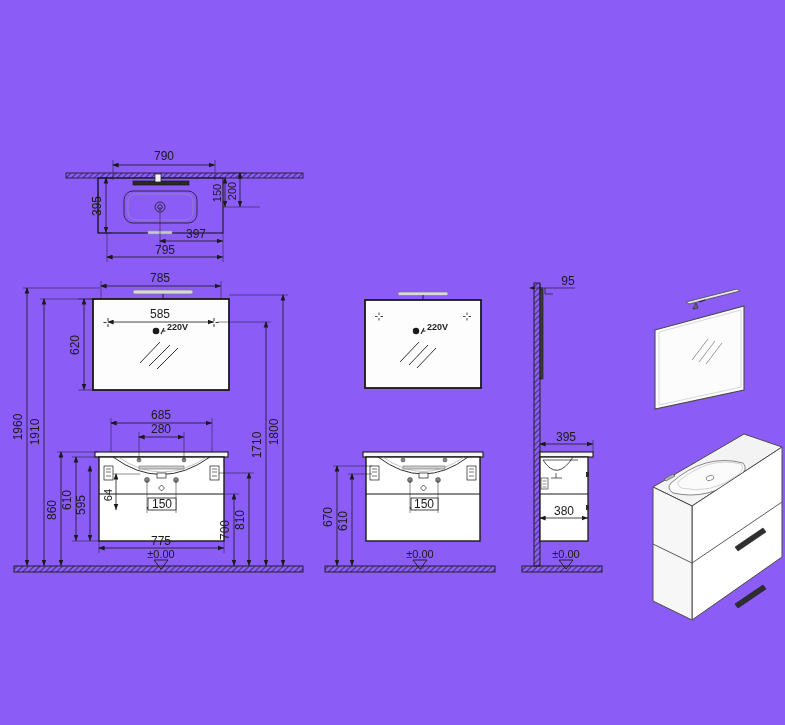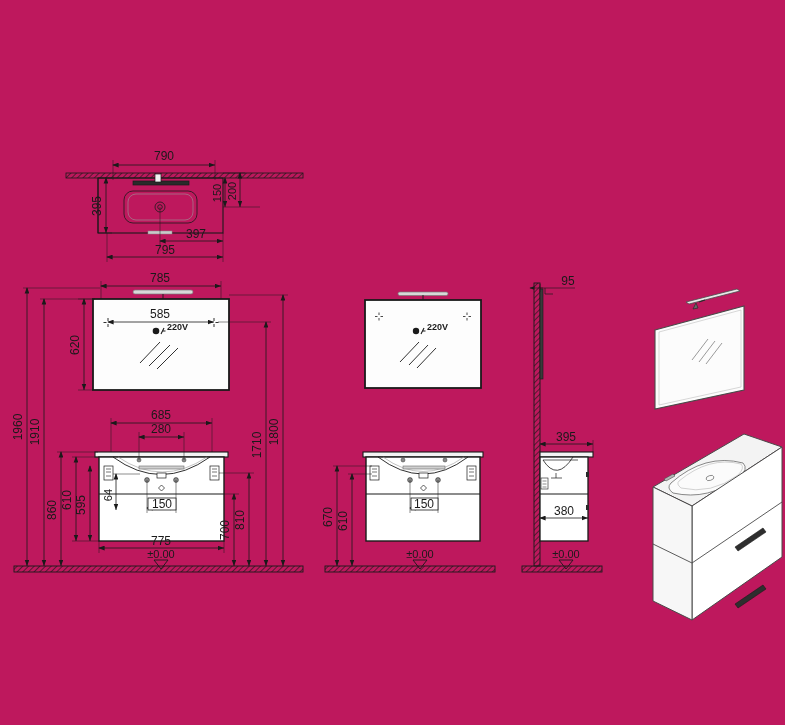--- a/index.html
+++ b/index.html
@@ -1,17 +1,17 @@
 <!DOCTYPE html>
 <html><head>
 <meta charset="utf-8">
 <style>
   html,body{margin:0;padding:0;background:#ffffff;}
   body{width:785px;height:725px;font-family:"Liberation Sans",sans-serif;overflow:hidden;}
-  #stage{position:relative;width:785px;height:725px;background:#be185d;}
+  #stage{position:relative;width:785px;height:725px;background:#8b5cf6;}
   svg{display:block;}
   .dimtxt{font-family:"Liberation Sans",sans-serif;font-size:11px;fill:#1a1a1a;}
   .dimtxt.sm{font-size:9px;}
   .dimtxt.lg{font-size:12px;}
 </style>
 </head>
 <body>
 
 <div id="stage">
 <svg width="785" height="725" viewBox="0 0 785 725">

